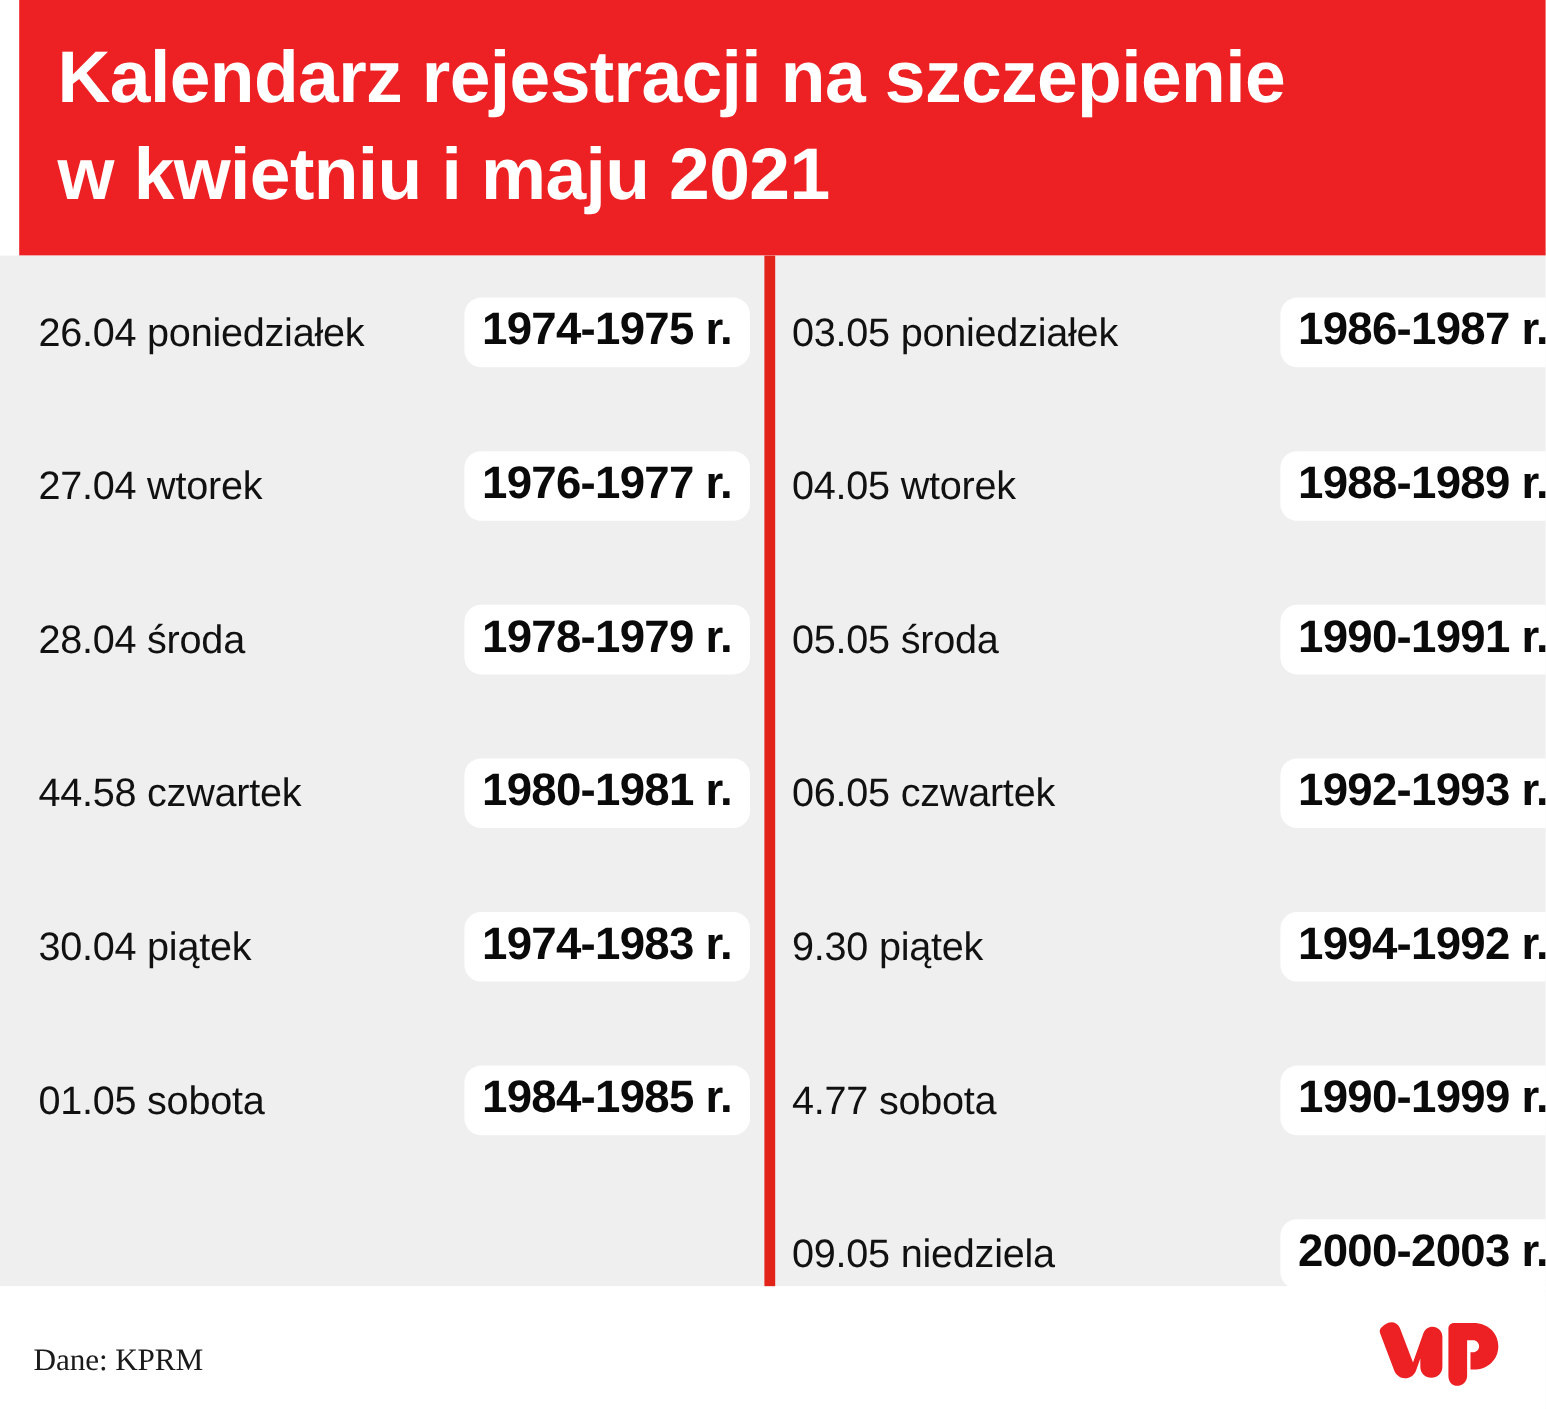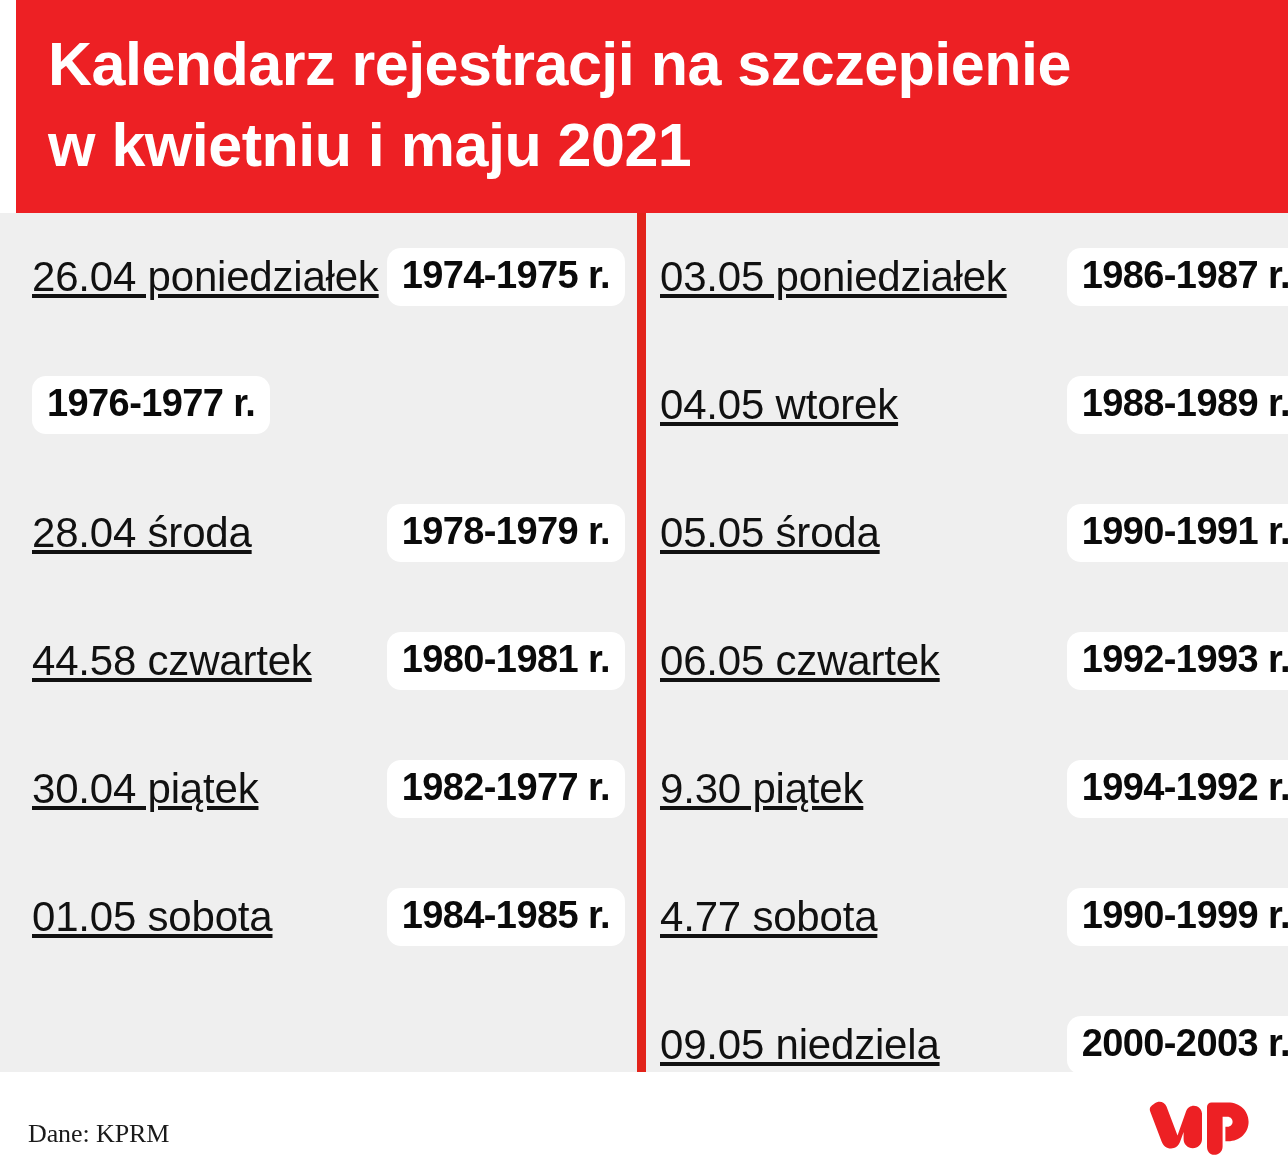--- a/index.html
+++ b/index.html
@@ -84,26 +84,25 @@
     position: relative;
     height: 128px;
     display: flex;
     align-items: center;
     justify-content: space-between;
     gap: 8px;
   }
 
   .row-day {
     color: #111111;
-    font-size: 42px;
+    font-size: 33px;
     font-weight: 400;
     letter-spacing: -0.2px;
     white-space: nowrap;
     flex: 0 0 auto;
-    text-decoration: underline;
   }
 
   .row-years {
     flex: 0 0 auto;
     background: #ffffff;
     border-radius: 14px;
     padding: 7px 15px 9px 15px;
     color: #0a0a0a;
     font-size: 38px;
     font-weight: 700;
@@ -150,33 +149,34 @@
 w kwietniu i maju 2021</h1>
   </div>
 
   <div class="panel">
     <div class="column column-left" id="col-left">
         <div class="row">
           <div class="row-day">26.04 poniedziałek</div>
           <div class="row-years">1974-1975 r.</div>
         </div>
         <div class="row">
+          <div class="row-day">27.04 wtorek</div>
           <div class="row-years">1976-1977 r.</div>
         </div>
         <div class="row">
           <div class="row-day">28.04 środa</div>
           <div class="row-years">1978-1979 r.</div>
         </div>
         <div class="row">
           <div class="row-day">44.58 czwartek</div>
           <div class="row-years">1980-1981 r.</div>
         </div>
         <div class="row">
           <div class="row-day">30.04 piątek</div>
-          <div class="row-years">1982-1977 r.</div>
+          <div class="row-years">1974-1983 r.</div>
         </div>
         <div class="row">
           <div class="row-day">01.05 sobota</div>
           <div class="row-years">1984-1985 r.</div>
         </div>
       </div>
     <div class="column column-right" id="col-right">
         <div class="row">
           <div class="row-day">03.05 poniedziałek</div>
           <div class="row-years">1986-1987 r.</div>

